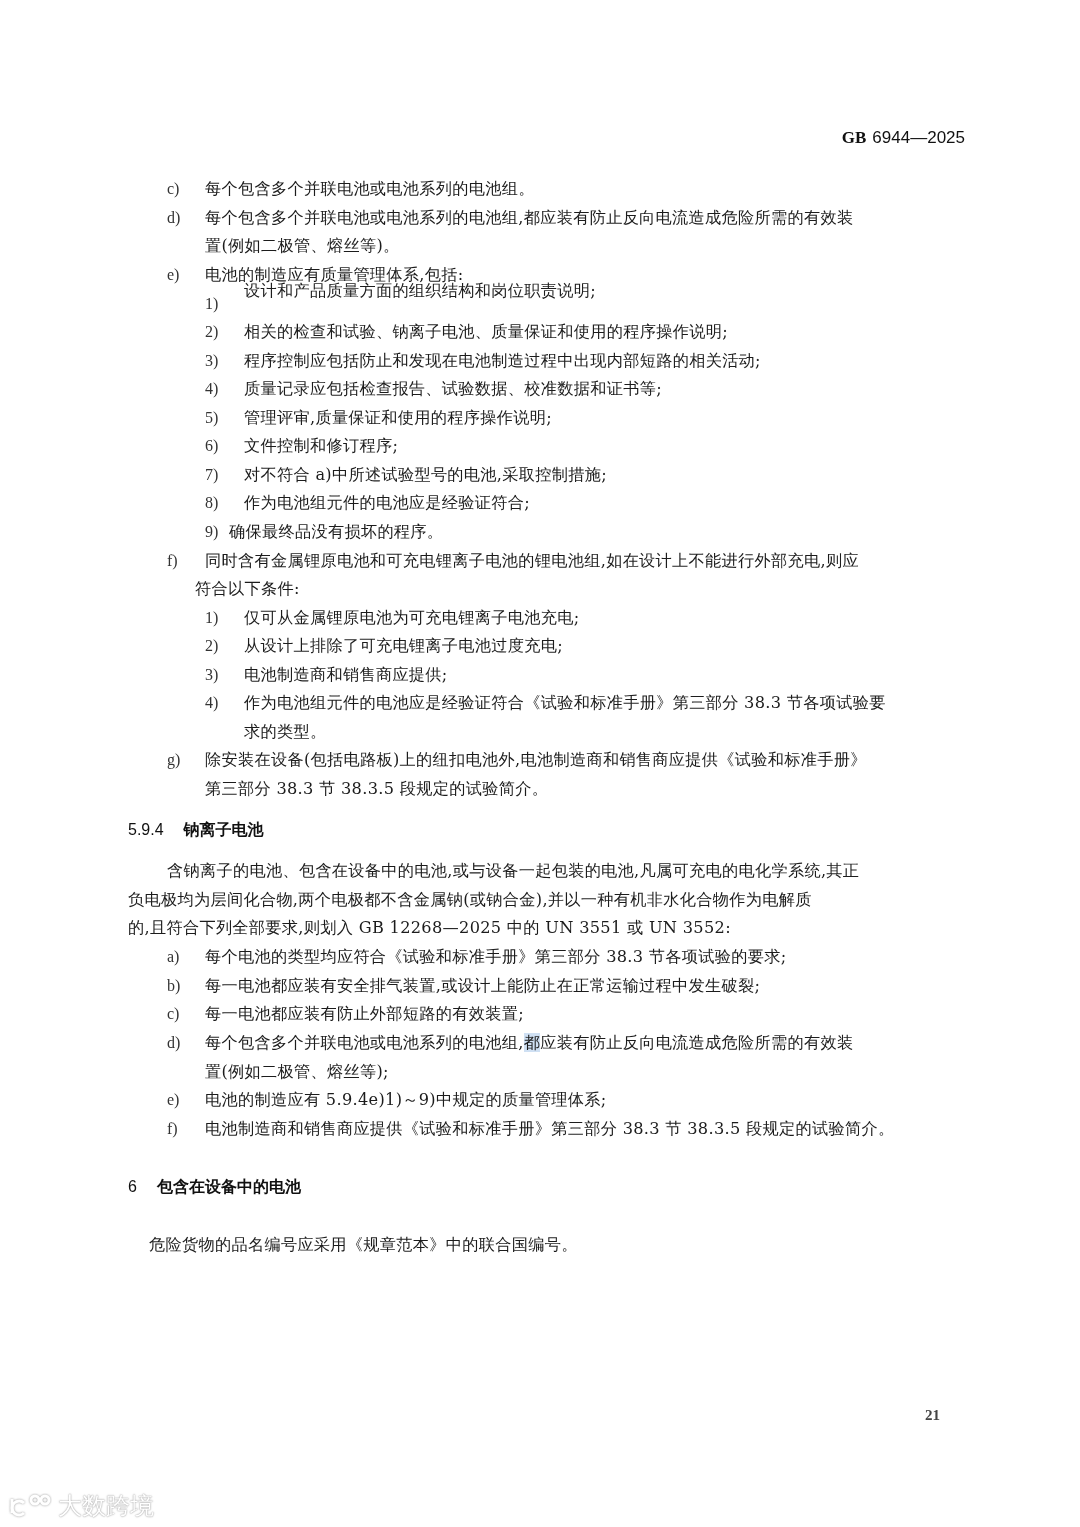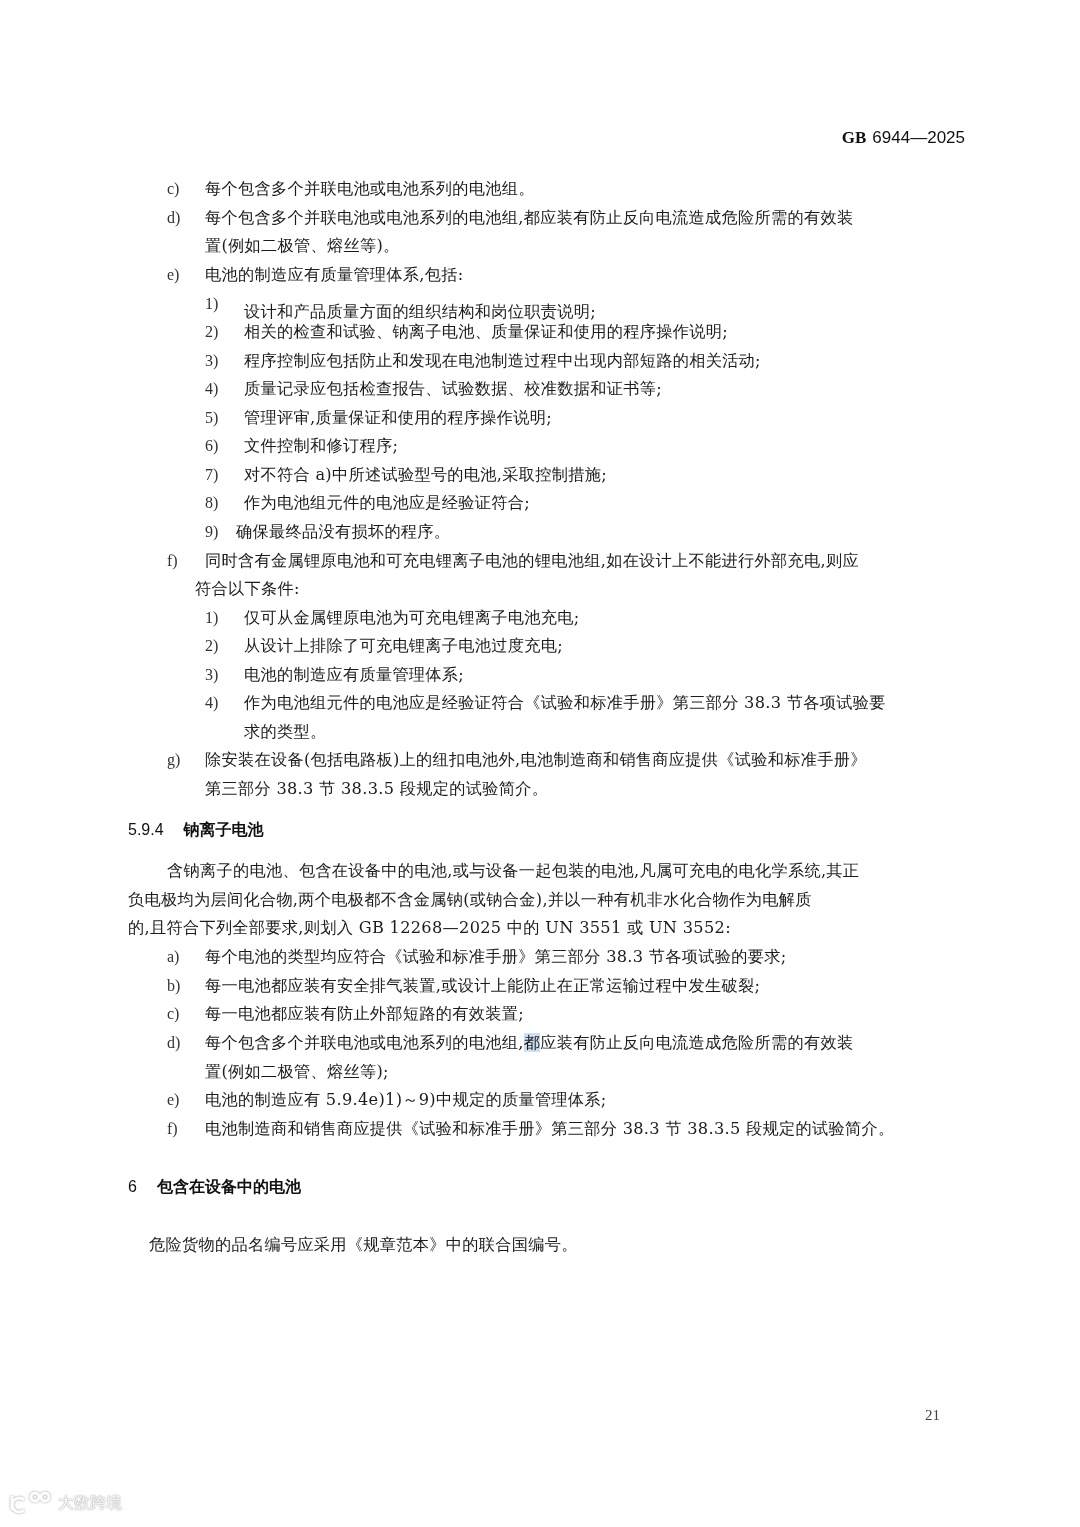--- a/index.html
+++ b/index.html
@@ -19,25 +19,25 @@
     }
     .mk { position: absolute; font-family: "Liberation Serif", serif; font-size: 16px; line-height: 20px; color: #333; }
     .head {
       position: absolute; font-family: "DejaVu Sans", sans-serif; font-size: 16px; line-height: 20px;
       font-weight: bold; color: #111;
     }
     .head .num { font-family: "Liberation Sans", sans-serif; font-weight: normal; margin-right: 20px; margin-top: 40px; }
     .hl { background: #cfe0f3; }
     .page-num {
       position: absolute; left: 925px; top: 1407px; font-family: "Liberation Serif", serif;
-      font-size: 15px; color: #444;
+      font-size: 15px; color: #444; font-weight: bold;
     }
     .watermark {
       position: absolute; left: 8px; top: 1490px; display: flex; align-items: center; gap: 6px;
-      font-family: "DejaVu Sans", sans-serif; font-size: 16px; color: #ffffff;
+      font-family: "DejaVu Sans", sans-serif; font-size: 24px; color: #ffffff;
       text-shadow: 0 0 2px #9a9a9a, 0 0 1px #8a8a8a;
       opacity: 0.85;
     }
     .watermark svg { display: block; }
   </style>
 </head>
 <body>
 
 <div class="std-no">
   <b>GB</b><span>6944—2025</span>
@@ -47,48 +47,48 @@
 <span class="line" style="left:205px;top:179px">每个包含多个并联电池或电池系列的电池组。</span>
 
 <span class="mk" style="left:167px;top:208px">d)</span>
 <span class="line" style="left:205px;top:208px">每个包含多个并联电池或电池系列的电池组,都应装有防止反向电流造成危险所需的有效装</span>
 <span class="line" style="left:205px;top:236px">置(例如二极管、熔丝等)。</span>
 
 <span class="mk" style="left:167px;top:265px">e)</span>
 <span class="line" style="left:205px;top:265px">电池的制造应有质量管理体系,包括:</span>
 
 <span class="mk" style="left:205px;top:294px">1)</span>
-<span class="line" style="left:244px;top:302px">设计和产品质量方面的组织结构和岗位职责说明;</span>
+<span class="line" style="left:244px;top:281px">设计和产品质量方面的组织结构和岗位职责说明;</span>
 <span class="mk" style="left:205px;top:322px">2)</span>
 <span class="line" style="left:244px;top:322px">相关的检查和试验、钠离子电池、质量保证和使用的程序操作说明;</span>
 <span class="mk" style="left:205px;top:351px">3)</span>
 <span class="line" style="left:244px;top:351px">程序控制应包括防止和发现在电池制造过程中出现内部短路的相关活动;</span>
 <span class="mk" style="left:205px;top:379px">4)</span>
 <span class="line" style="left:244px;top:379px">质量记录应包括检查报告、试验数据、校准数据和证书等;</span>
 <span class="mk" style="left:205px;top:408px">5)</span>
 <span class="line" style="left:244px;top:408px">管理评审,质量保证和使用的程序操作说明;</span>
 <span class="mk" style="left:205px;top:436px">6)</span>
 <span class="line" style="left:244px;top:436px">文件控制和修订程序;</span>
 <span class="mk" style="left:205px;top:465px">7)</span>
 <span class="line" style="left:244px;top:465px">对不符合 a)中所述试验型号的电池,采取控制措施;</span>
 <span class="mk" style="left:205px;top:493px">8)</span>
 <span class="line" style="left:244px;top:493px">作为电池组元件的电池应是经验证符合;</span>
 <span class="mk" style="left:205px;top:522px">9)</span>
-<span class="line" style="left:236px;top:522px">确保最终品没有损坏的程序。</span>
+<span class="line" style="left:229px;top:522px">确保最终品没有损坏的程序。</span>
 
 <span class="mk" style="left:167px;top:551px">f)</span>
 <span class="line" style="left:205px;top:551px">同时含有金属锂原电池和可充电锂离子电池的锂电池组,如在设计上不能进行外部充电,则应</span>
 <span class="line" style="left:195px;top:579px">符合以下条件:</span>
 
 <span class="mk" style="left:205px;top:608px">1)</span>
 <span class="line" style="left:244px;top:608px">仅可从金属锂原电池为可充电锂离子电池充电;</span>
 <span class="mk" style="left:205px;top:636px">2)</span>
 <span class="line" style="left:244px;top:636px">从设计上排除了可充电锂离子电池过度充电;</span>
 <span class="mk" style="left:205px;top:665px">3)</span>
-<span class="line" style="left:244px;top:665px">电池的制造应有质量管理体系;</span>
+<span class="line" style="left:244px;top:665px">电池制造商和销售商应提供;</span>
 <span class="mk" style="left:205px;top:693px">4)</span>
 <span class="line" style="left:244px;top:693px">作为电池组元件的电池应是经验证符合《试验和标准手册》第三部分 38.3 节各项试验要</span>
 <span class="line" style="left:244px;top:722px">求的类型。</span>
 
 <span class="mk" style="left:167px;top:750px">g)</span>
 <span class="line" style="left:205px;top:750px">除安装在设备(包括电路板)上的纽扣电池外,电池制造商和销售商应提供《试验和标准手册》</span>
 <span class="line" style="left:205px;top:779px">第三部分 38.3 节 38.3.5 段规定的试验简介。</span>
 
 <div class="head" style="left:128px;top:820px">
   <span class="num">5.9.4</span><span>钠离子电池</span>

